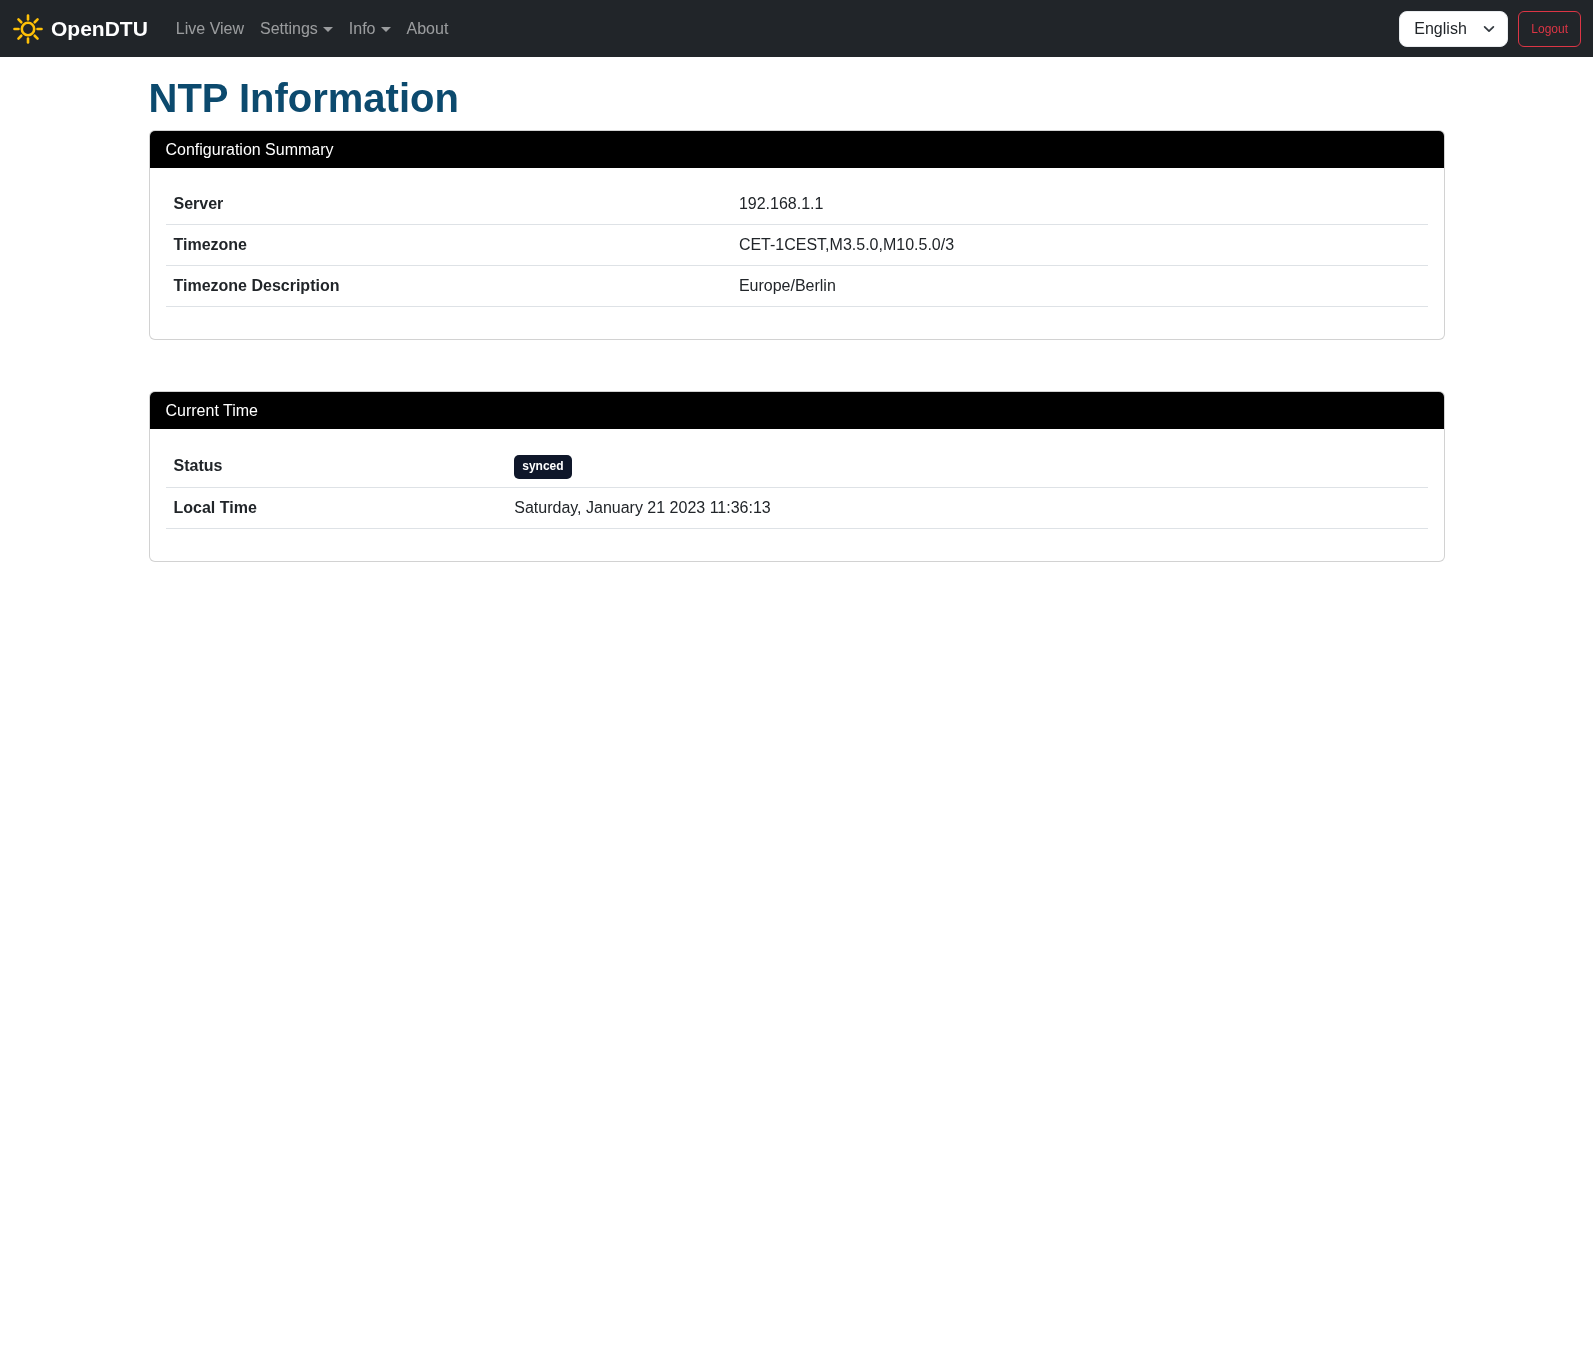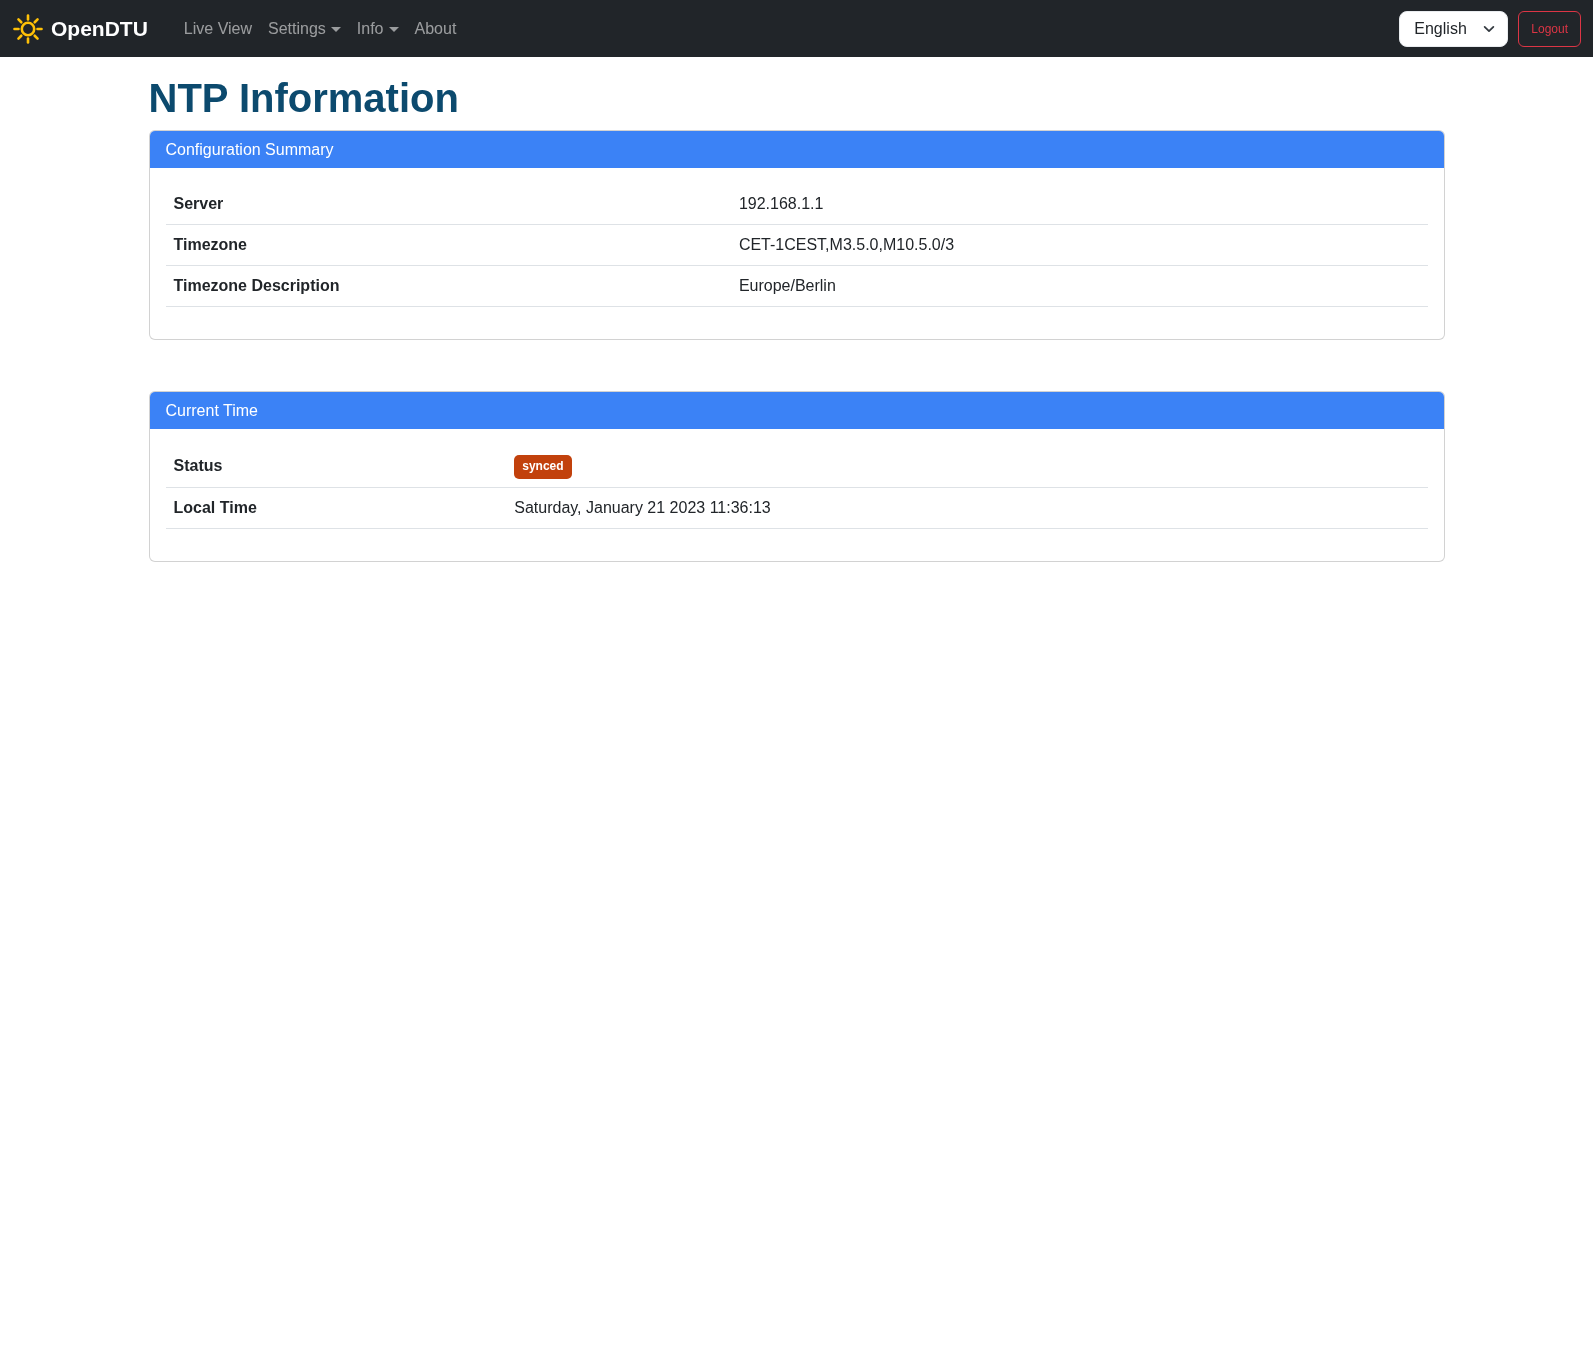--- a/index.html
+++ b/index.html
@@ -29,21 +29,21 @@
     font-size: 21px;
     font-weight: 600;
     text-decoration: none;
     margin-right: 14px;
     cursor: pointer;
     white-space: nowrap;
   }
   .nav-links {
     display: flex;
     list-style: none;
-    margin: 14px; padding: 0;
+    margin: 6px; padding: 0;
     align-items: center;
   }
   .nav-link {
     color: rgba(255,255,255,0.55);
     padding: 8px;
     display: flex;
     align-items: center;
     gap: 5px;
     cursor: pointer;
     white-space: nowrap;
@@ -109,21 +109,21 @@
     color: #0c4a6e;
   }
   .card {
     border: 1px solid rgba(0,0,0,0.175);
     border-radius: 6px;
     background: #fff;
     margin-top: 0;
   }
   .card + .card { margin-top: 51px; }
   .card-header {
-    background: #3b82f6;
+    background: #000000;
     color: #ffffff;
     padding: 8px 16px;
     line-height: 1.32;
     border-radius: 5px 5px 0 0;
     font-size: 16px;
   }
   .card-body { padding: 16px; }
   table.kv {
     width: 100%;
     border-collapse: collapse;
@@ -138,21 +138,21 @@
     border-bottom: 1px solid #dee2e6;
     font-size: 16px;
     color: #212529;
   }
   table.kv th { font-weight: 700; }
   table.t1 th.label-col { width: 44.8%; }
   table.t2 th.label-col { width: 27.0%; }
   td.no-border { border-bottom: none; }
   .badge-success {
     display: inline-block;
-    background: #c2410c;
+    background: #0f172a;
     color: #ffffff;
     font-size: 12px;
     font-weight: 700;
     line-height: 1.3;
     padding: 4px 8px;
     border-radius: 5px;
   }
 </style>
 </head>
 <body>

